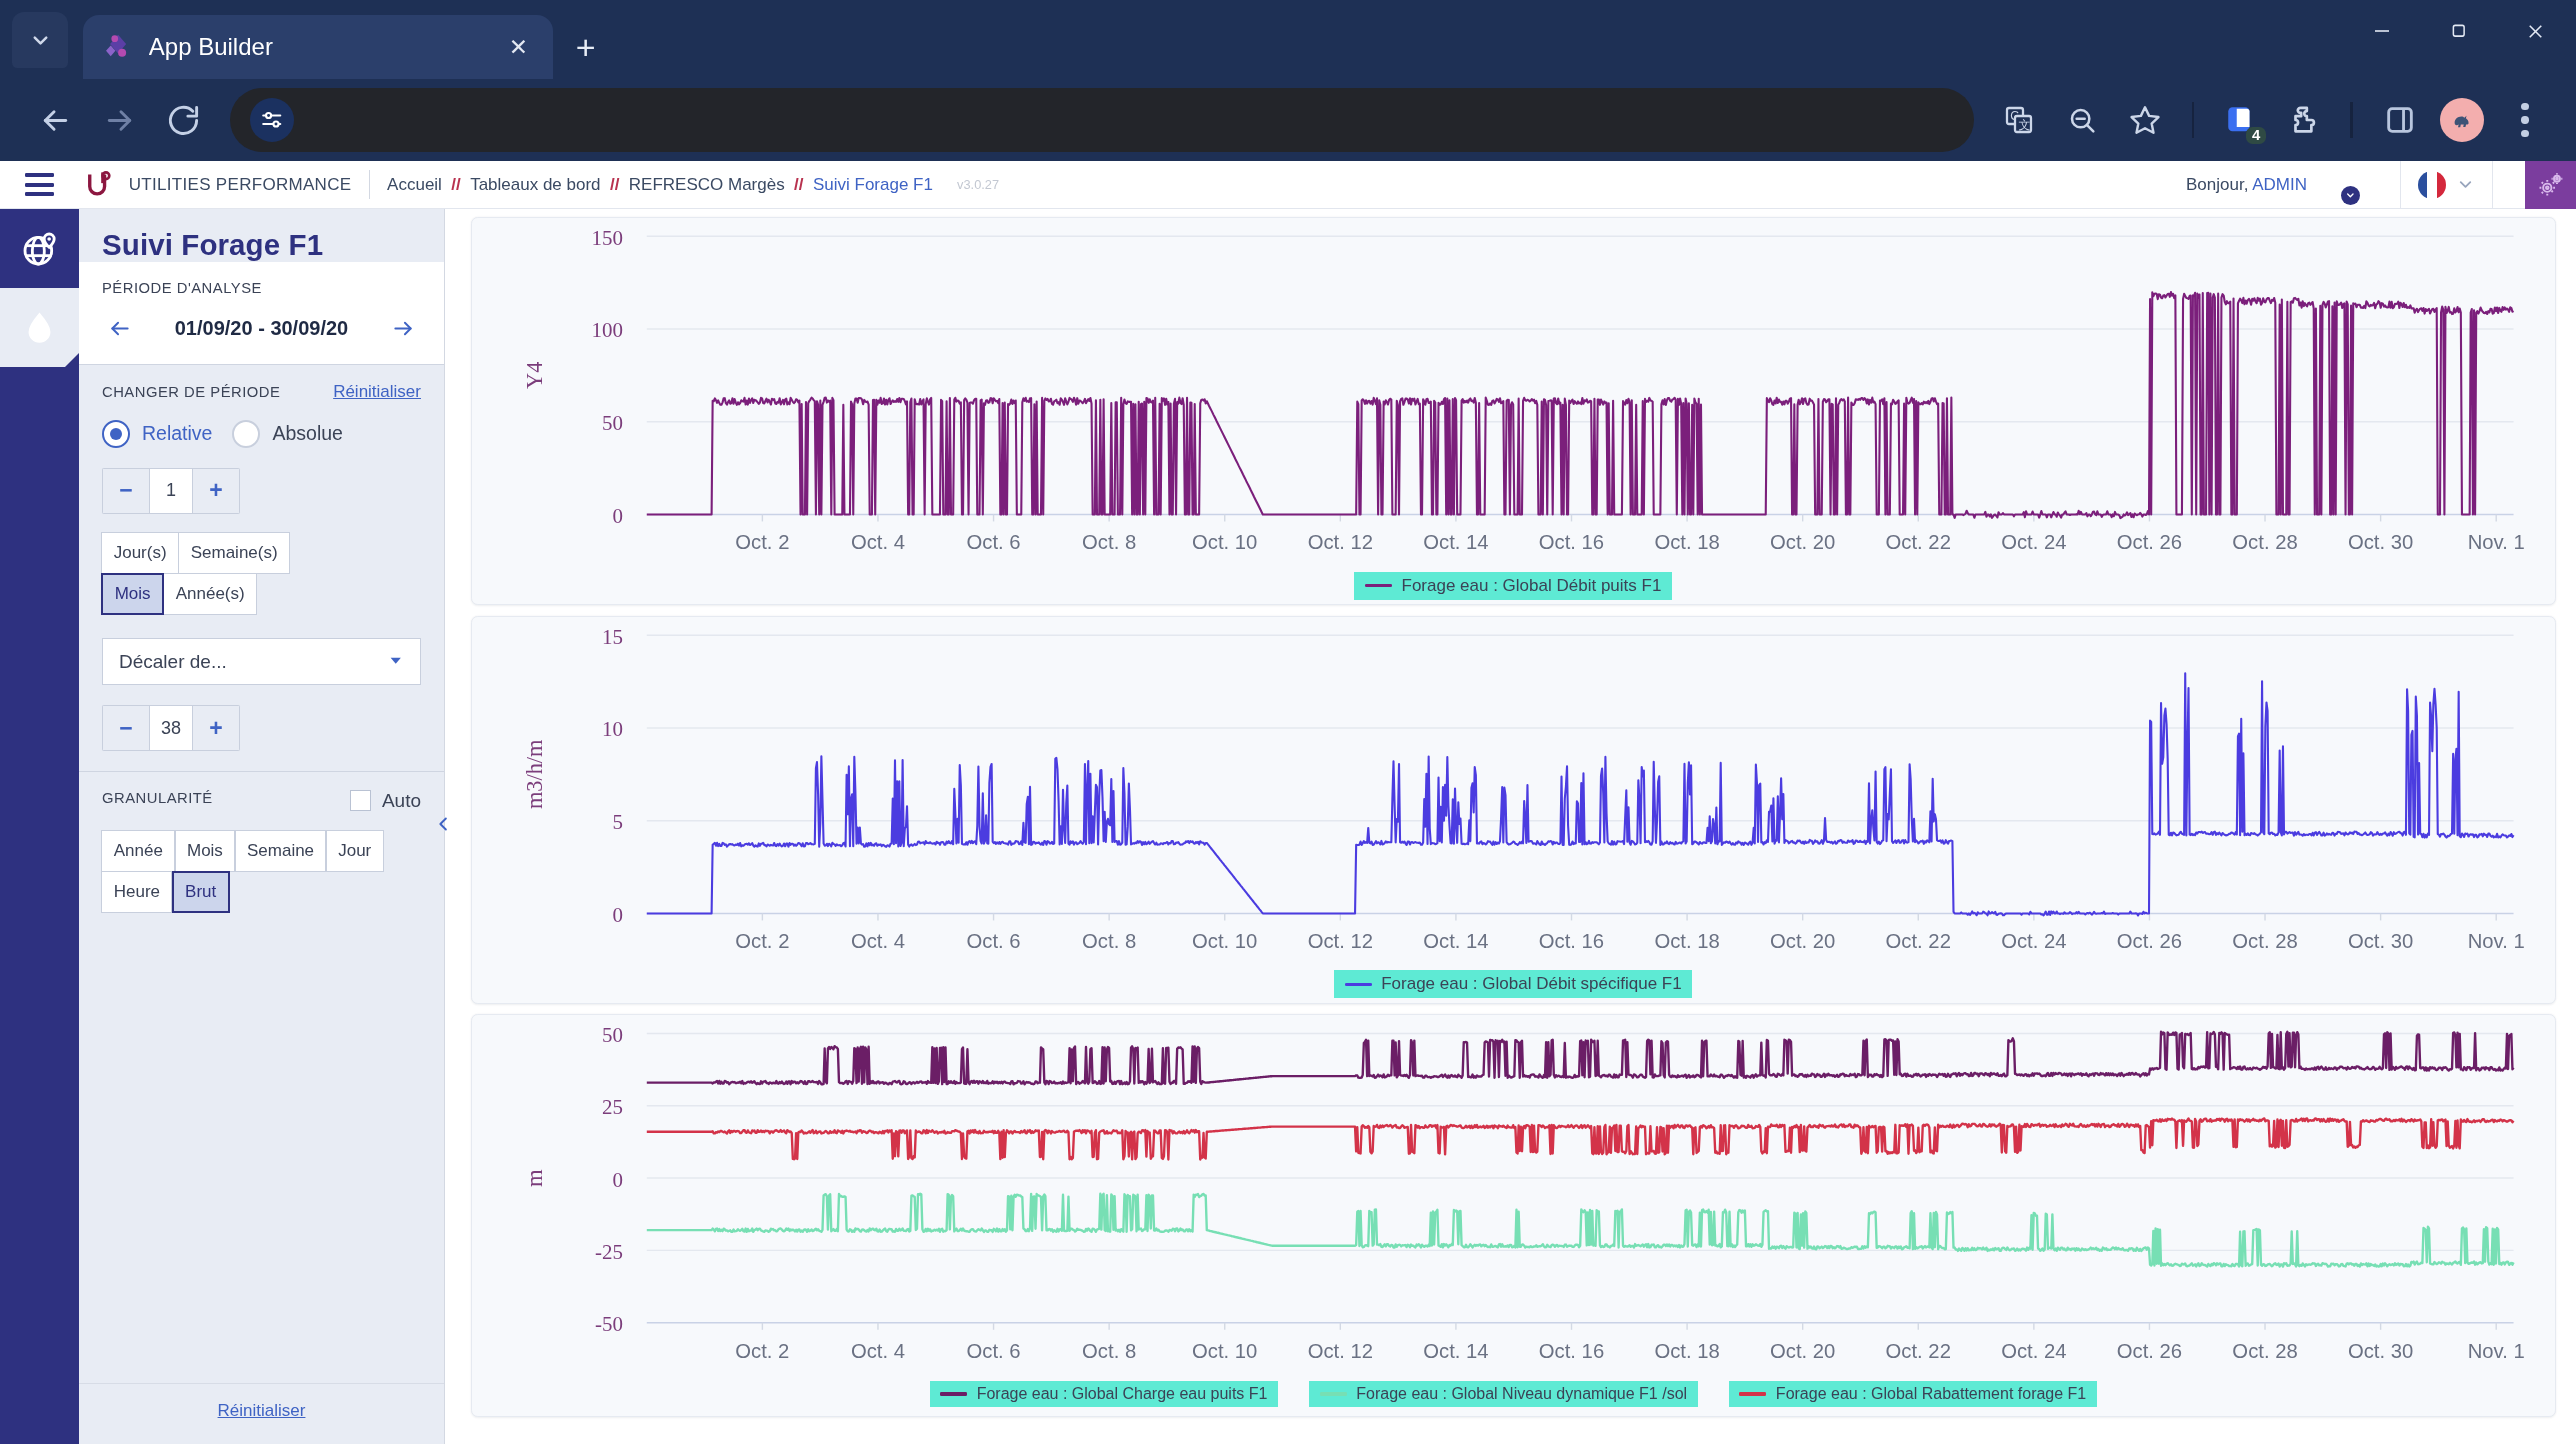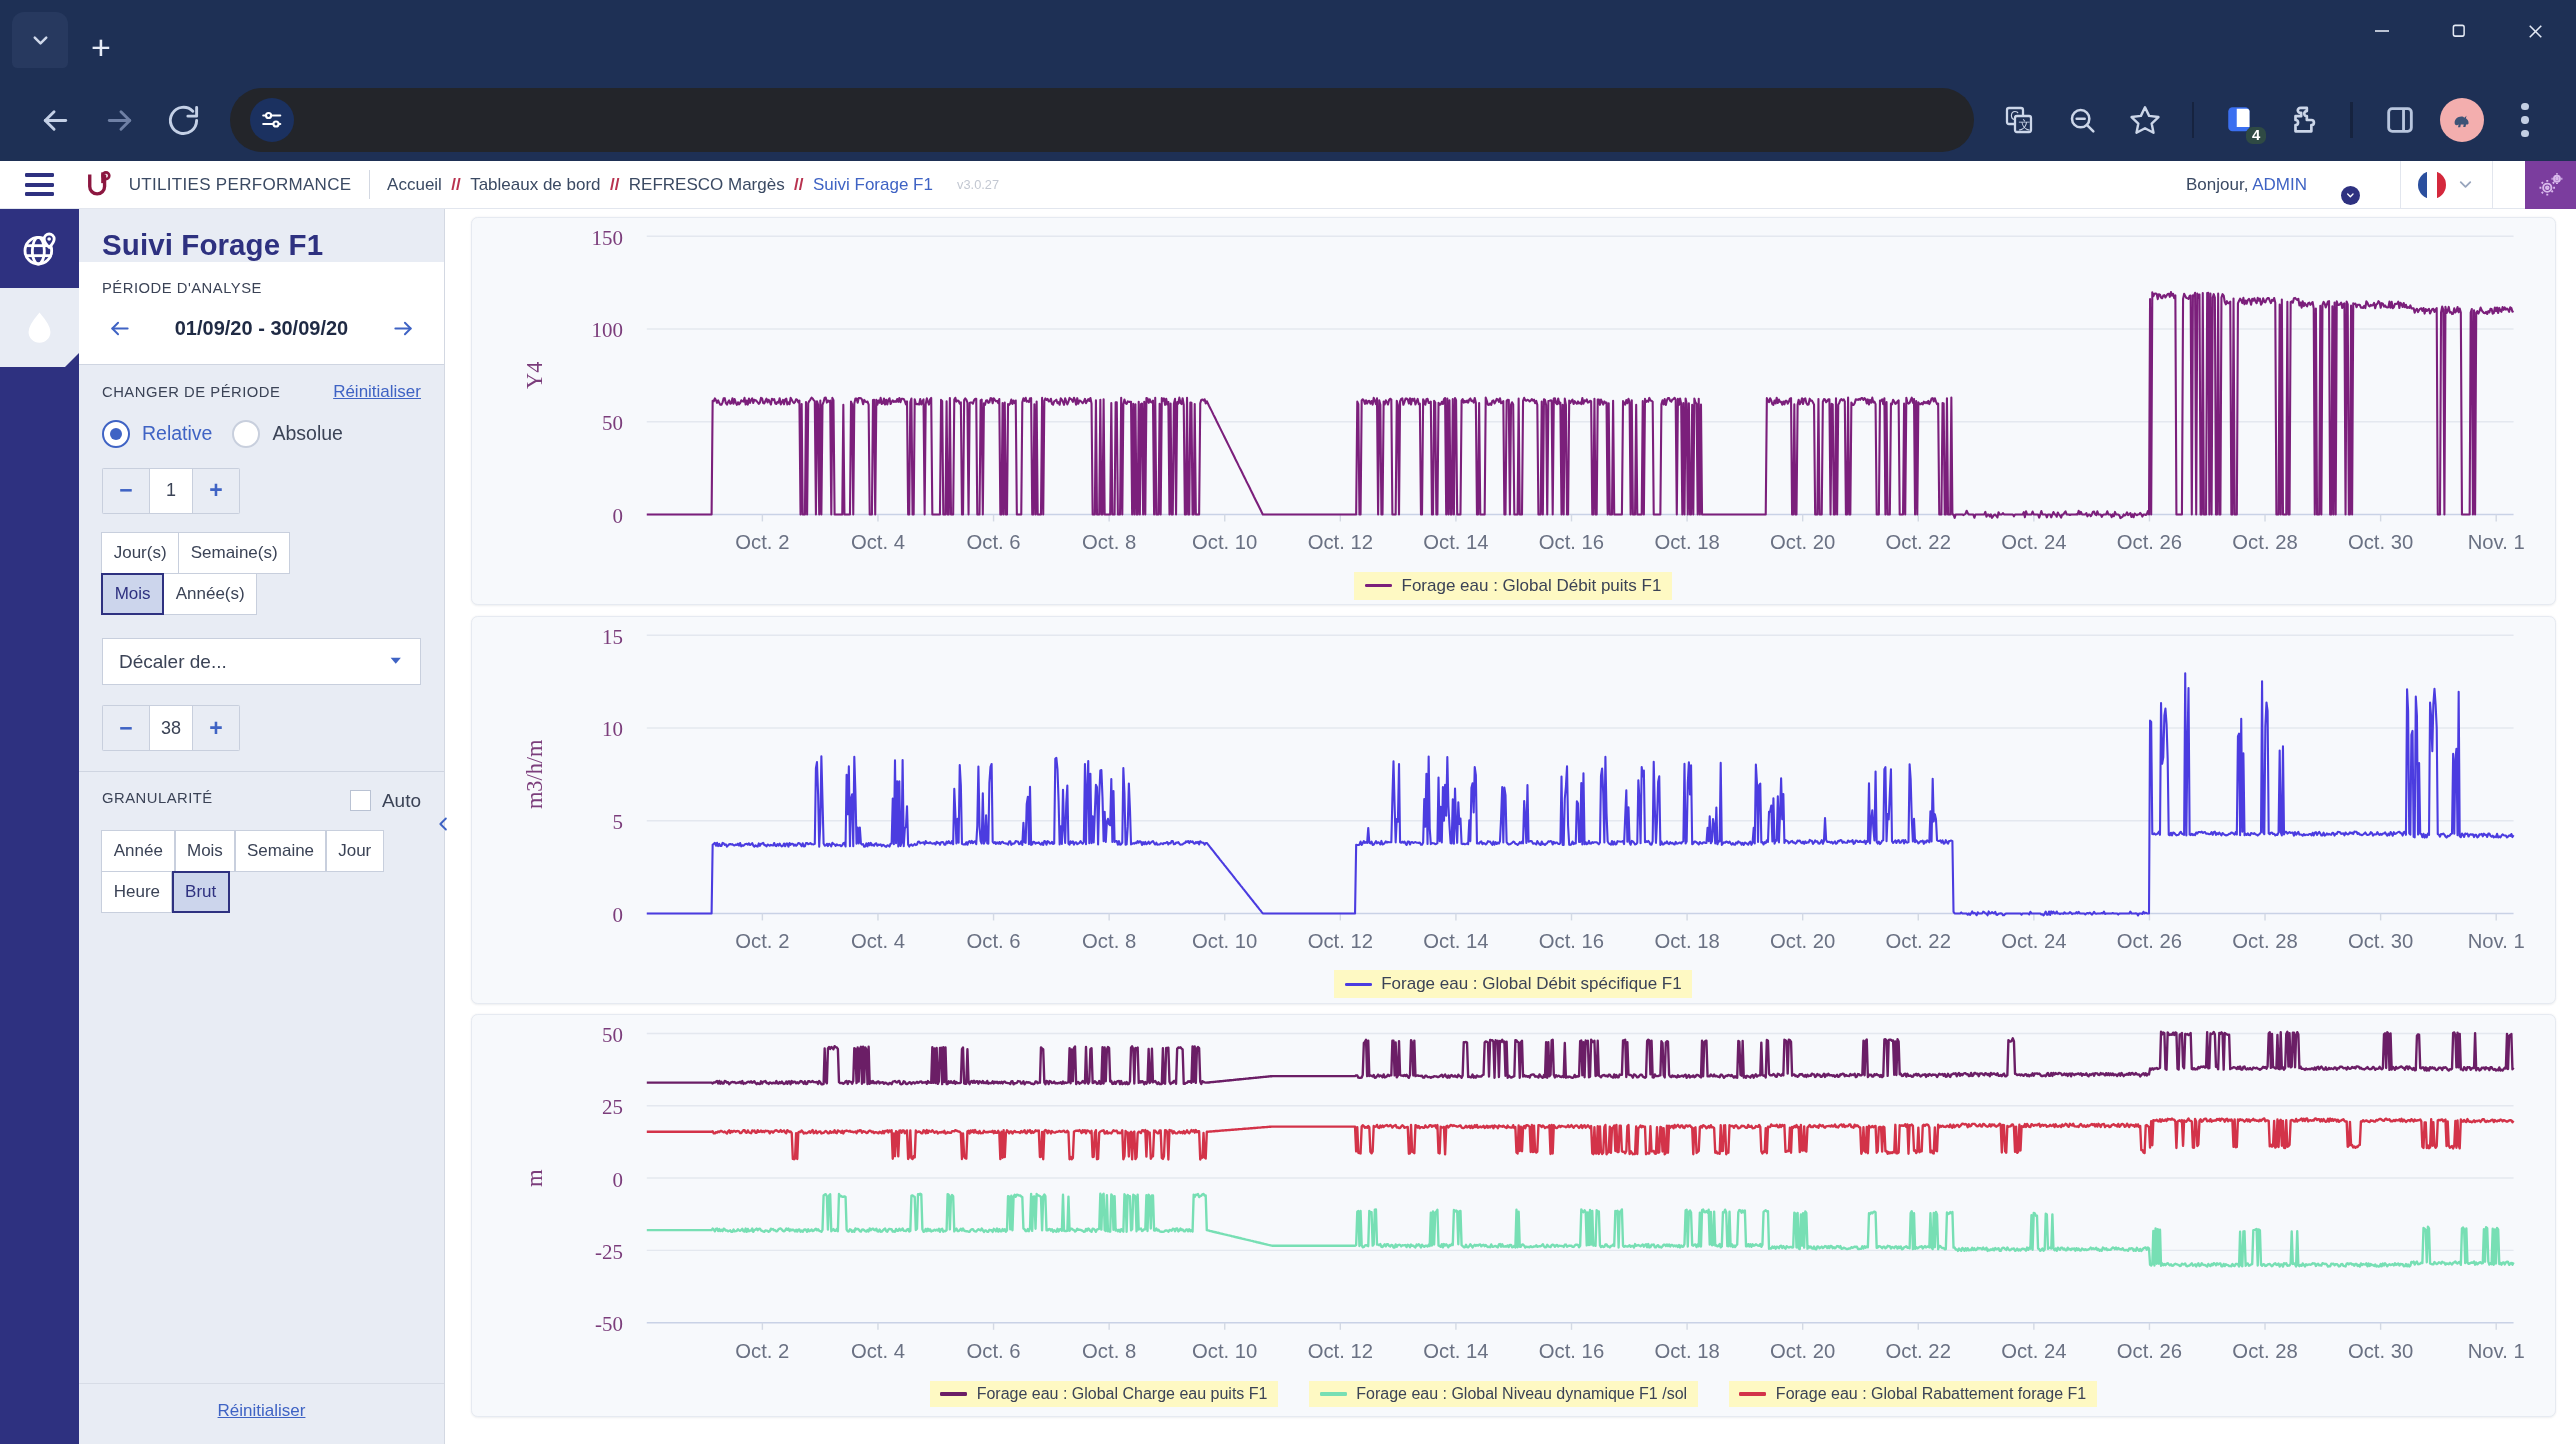--- a/index.html
+++ b/index.html
@@ -135,37 +135,49 @@
   
   .charts { flex:1; background:#ffffff; padding:8px 20px 0 25.5px; display:flex; flex-direction:column; gap:10.7px; overflow:hidden;}
   .card { background:#f7f9fc; border:0.7px solid #e6eaf1; border-radius:6.7px; box-shadow:0 0.7px 2px rgba(30,40,70,.08);
           display:flex; flex-direction:column; position:relative; overflow:hidden;}
   .card.c1 { height:388px;}
   .card.c2 { height:388px;}
   .card.c3 { height:403px;}
   .plot { flex:1; position:relative; }
   .plot svg { display:block; width:100%; height:100%;}
   .legend { display:flex; align-items:center; justify-content:center; gap:31px; padding:4px 0 9.4px 0;}
-  .legend .item { display:flex; align-items:center; gap:9.4px; background:#fef9c3; padding:4px 10.7px;}
+  .legend .item { display:flex; align-items:center; gap:9.4px; background:#5eead4; padding:4px 10.7px;}
   .legend .swatch { width:27px; height:3.4px; display:block; border-radius:1.3px;}
   .legend .lt { font-size:17px; color:#3b4356; white-space:nowrap;}
   .legend.small .lt { font-size:16px; }
 </style>
 </head>
 <body>
 
 <div class="browser">
 
   <div class="tabstrip">
     <div class="tab-dropdown">
       <svg width="23" height="23" viewBox="0 0 24 24" fill="none" stroke="#cfd8ea" stroke-width="2.6" stroke-linecap="round" stroke-linejoin="round">
           <polyline points="6 9 12 15 18 9"></polyline>
         </svg>
     </div>
 
+    <div class="tab">
+      <span class="tab-favicon">
+        <svg width="29.5" height="29.5" viewBox="0 0 44 44">
+          <path d="M24 4 L36 18 L24 32 L12 18 Z" fill="#5b3fa6"></path>
+          <path d="M13 20 L20 28 L13 36 L6 28 Z" fill="#8b63c9"></path>
+          <circle cx="30" cy="31" r="6" fill="#b44ab0"></circle>
+          <circle cx="19" cy="10" r="5" fill="#b44ab0"></circle>
+        </svg>
+      </span>
+      <span class="tab-title">App Builder</span>
+      <span class="tab-close">✕</span>
+    </div>
 
     <div class="newtab">+</div>
 
     <div class="winbtns">
       <span class="winbtn">
         <svg width="24" height="24" viewBox="0 0 24 24" stroke="#e3e9f4" stroke-width="1.6">
             <line x1="5" y1="12" x2="19" y2="12"></line>
           </svg>
       </span>
       <span class="winbtn">

